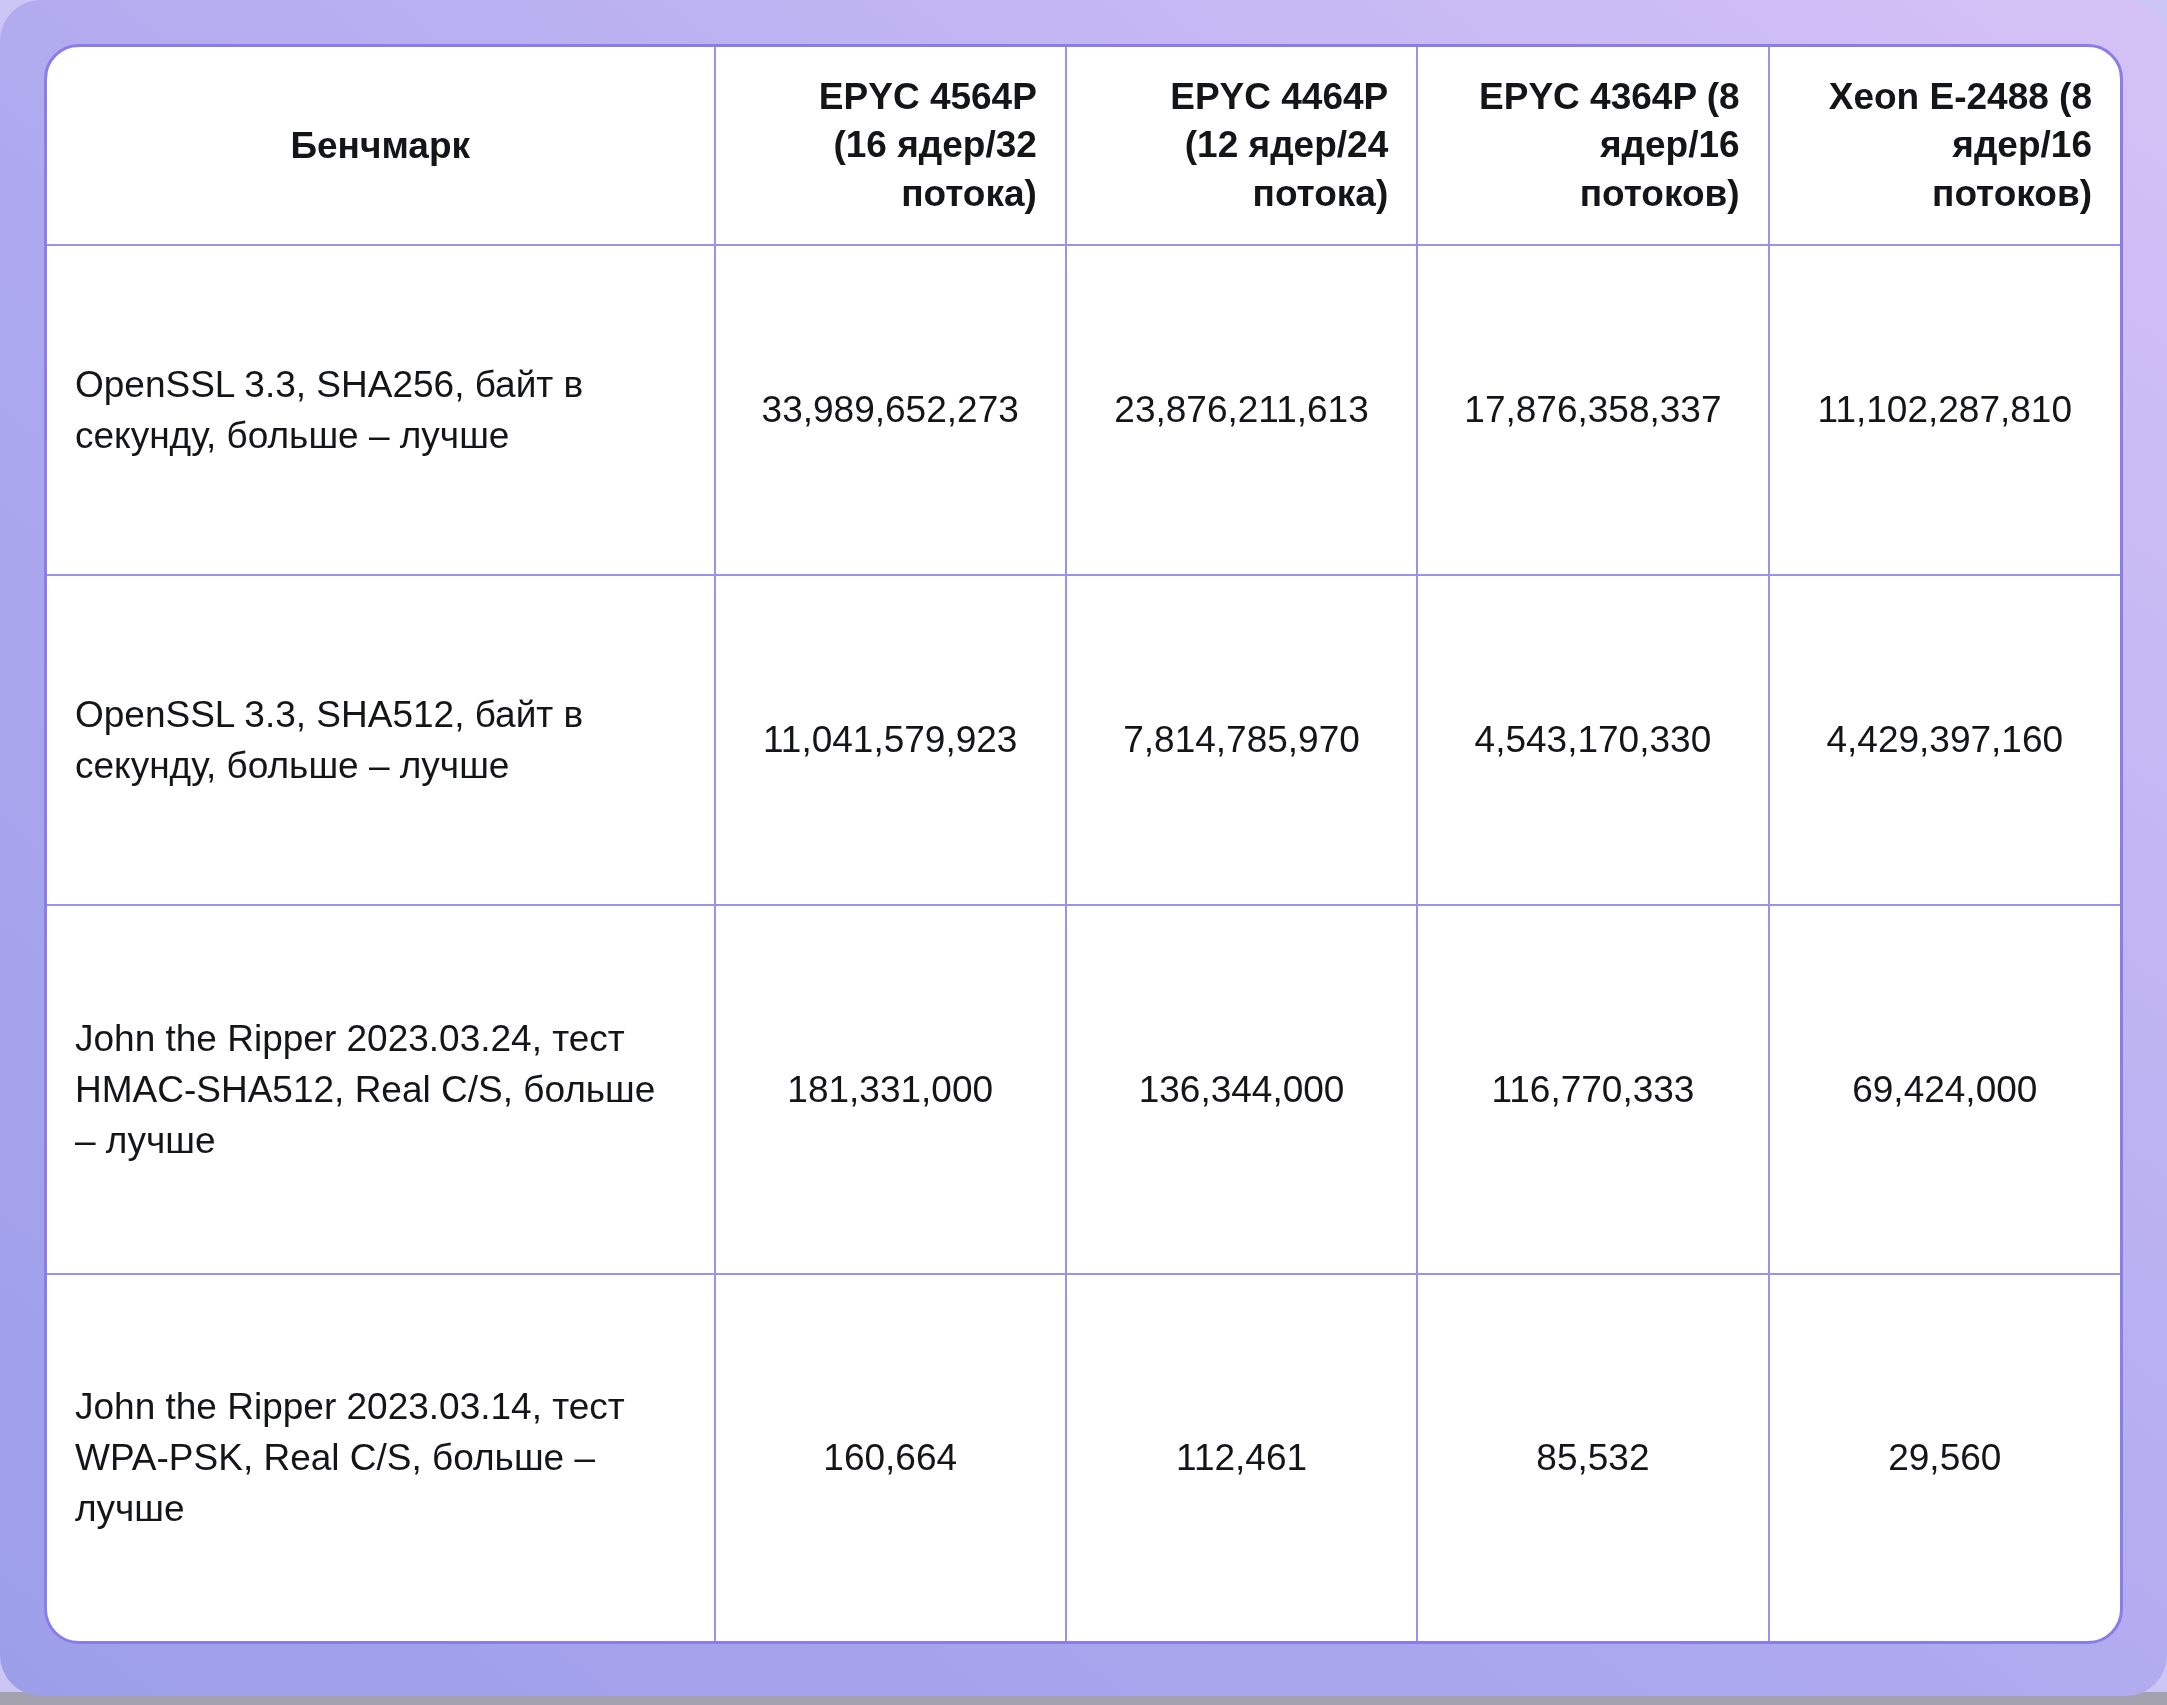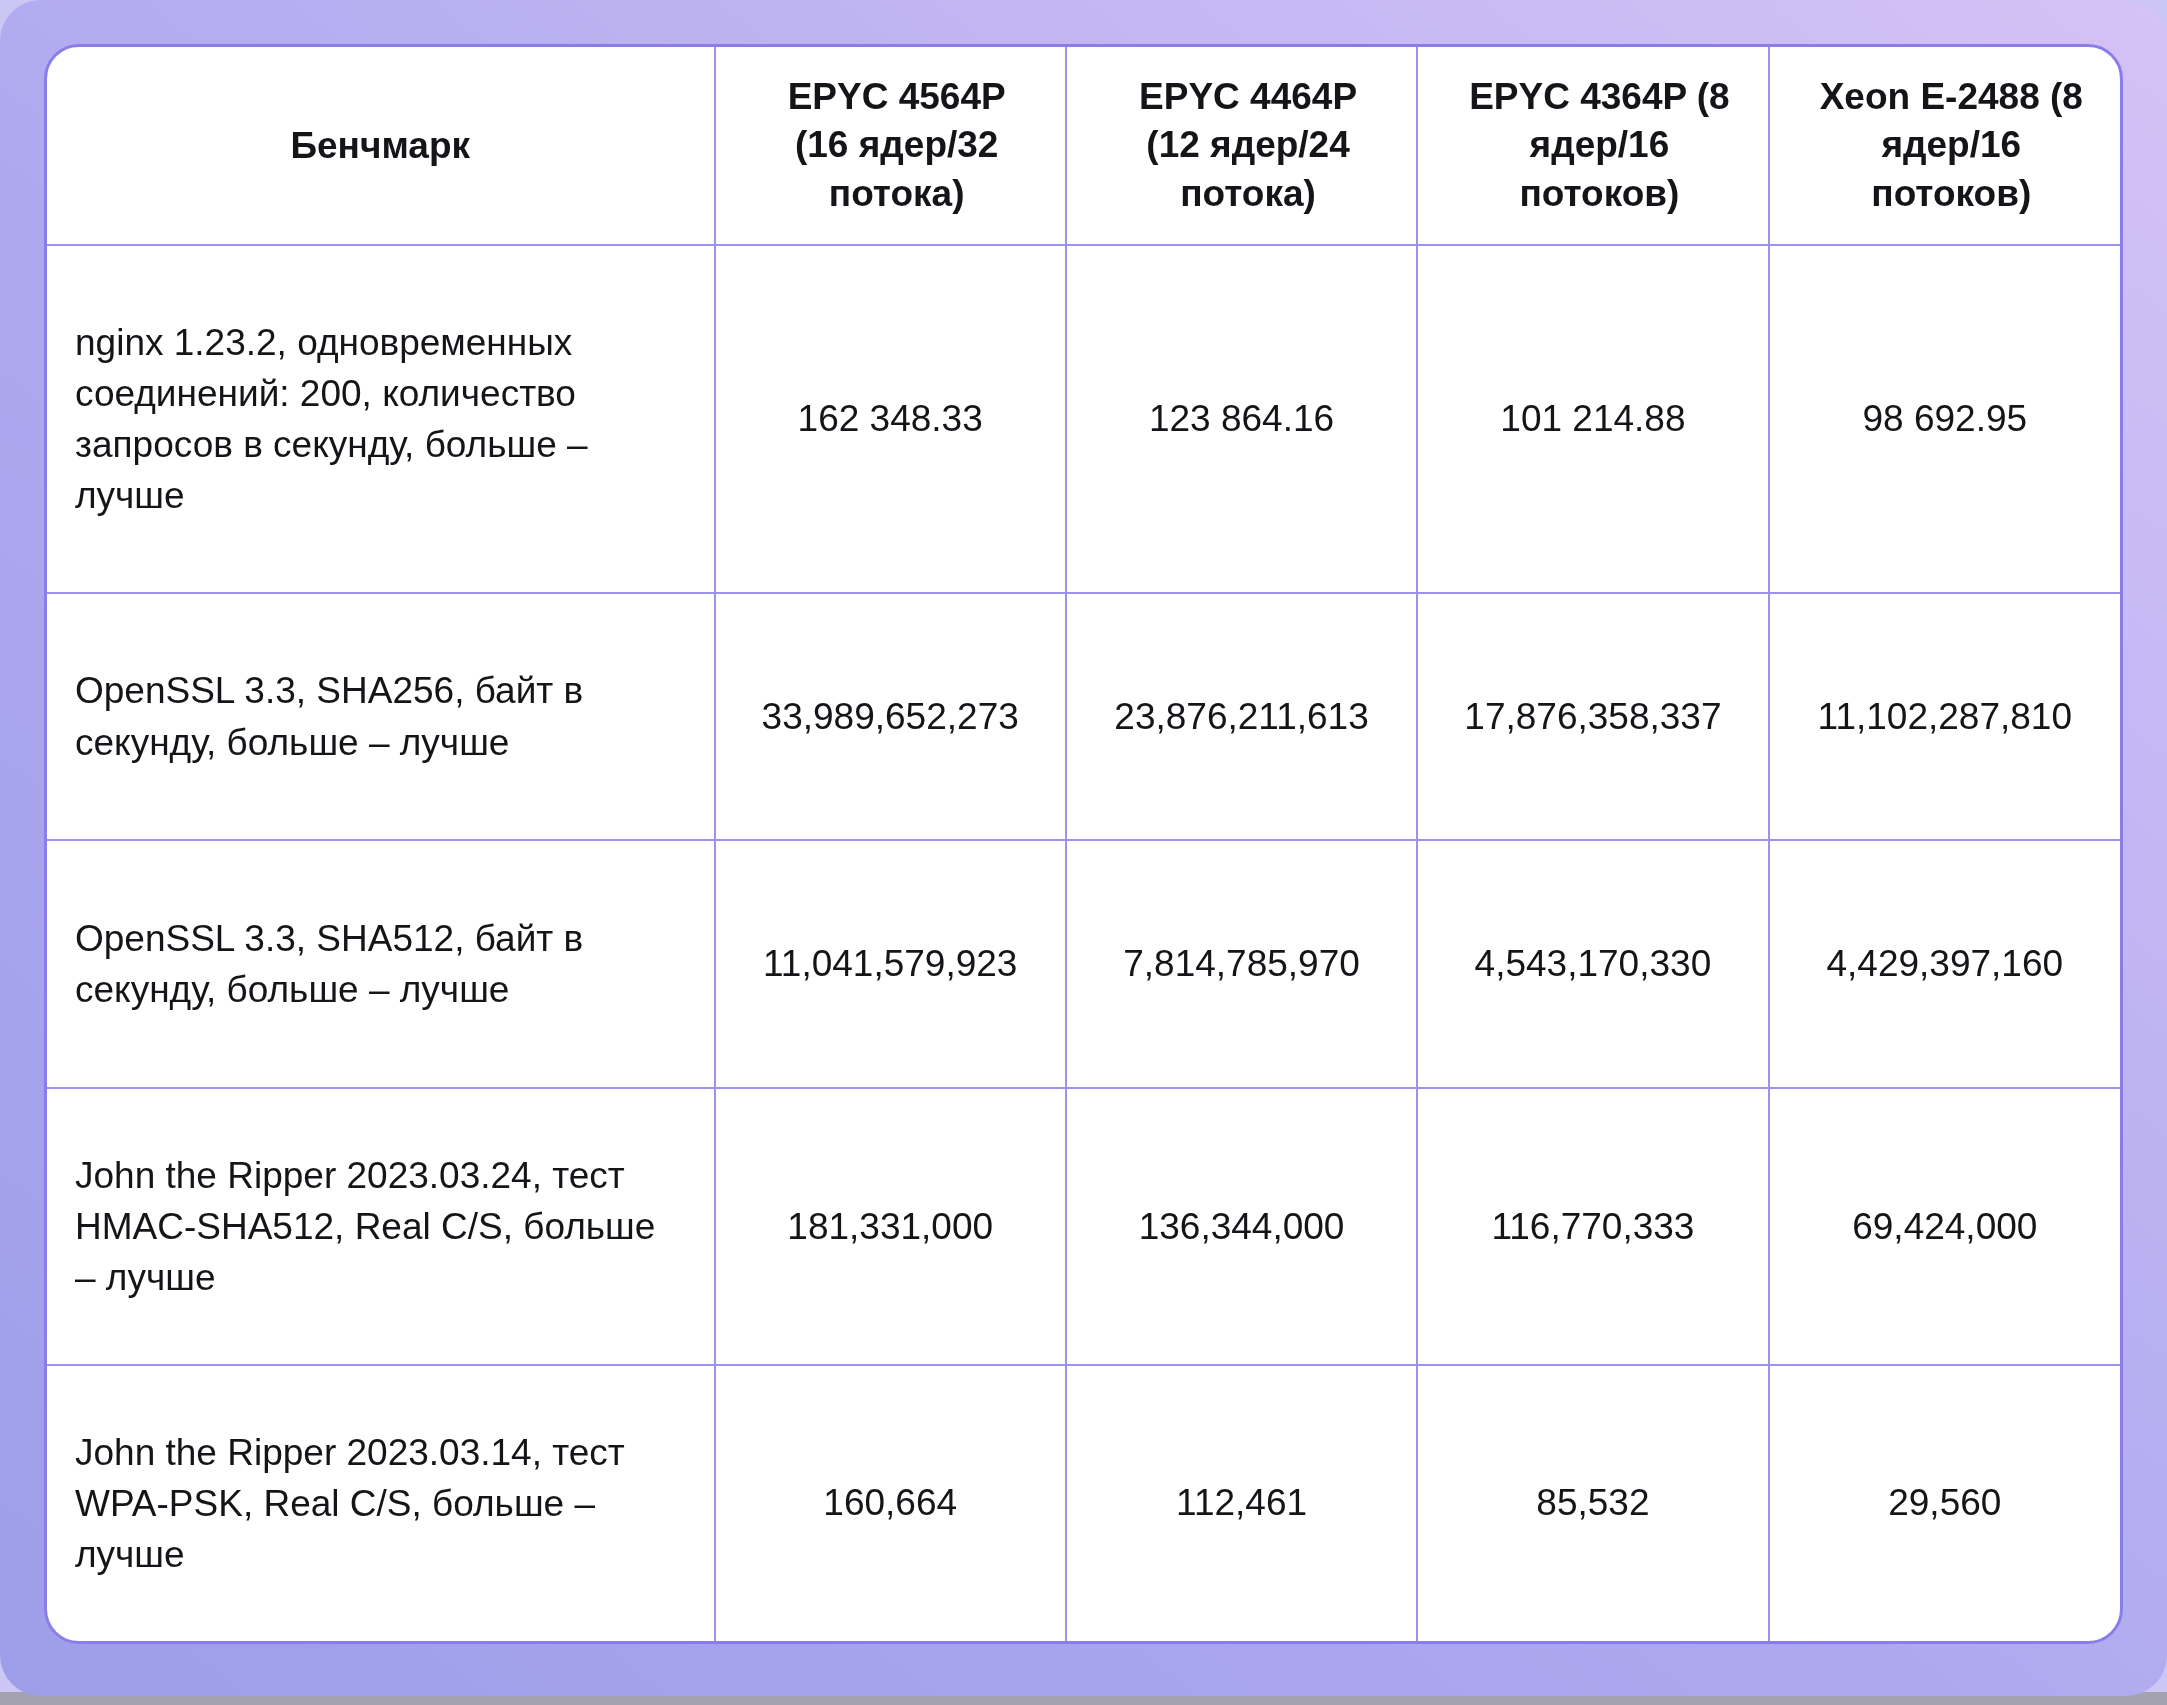--- a/index.html
+++ b/index.html
@@ -55,21 +55,21 @@
 
   th.h-bench {
     font-size: 37px;
     font-weight: 700;
     text-align: center;
     margin-top: 7px;
   }
   th.h-cpu {
     font-size: 37px;
     font-weight: 700;
-    text-align: center;
+    text-align: right;
     padding: 18.6px 28px 18.6px 41px;
     line-height: 1.3;
   }
   td.label {
     font-size: 37px;
     font-weight: 400;
     text-align: left;
     padding: 22.4px 43px 22.4px 28px;
     line-height: 1.38;
   }
@@ -98,27 +98,20 @@
         <thead>
           <tr>
             <th class="h-bench">Бенчмарк</th>
             <th class="h-cpu">EPYC 4564P (16 ядер/32 потока)</th>
             <th class="h-cpu">EPYC 4464P (12 ядер/24 потока)</th>
             <th class="h-cpu">EPYC 4364P (8 ядер/16 потоков)</th>
             <th class="h-cpu">Xeon E-2488 (8 ядер/16 потоков)</th>
           </tr>
         </thead>
         <tbody>
-          <tr class="r-tall">
-            <td class="label">nginx 1.23.2, одновременных соединений: 200, количество запросов в секунду, больше – лучше</td>
-            <td class="val">162 348.33</td>
-            <td class="val">123 864.16</td>
-            <td class="val">101 214.88</td>
-            <td class="val">98 692.95</td>
-          </tr>
           <tr class="r-mid">
             <td class="label">OpenSSL 3.3, SHA256, байт в секунду, больше – лучше</td>
             <td class="val">33,989,652,273</td>
             <td class="val">23,876,211,613</td>
             <td class="val">17,876,358,337</td>
             <td class="val">11,102,287,810</td>
           </tr>
           <tr class="r-mid">
             <td class="label">OpenSSL 3.3, SHA512, байт в секунду, больше – лучше</td>
             <td class="val">11,041,579,923</td>

